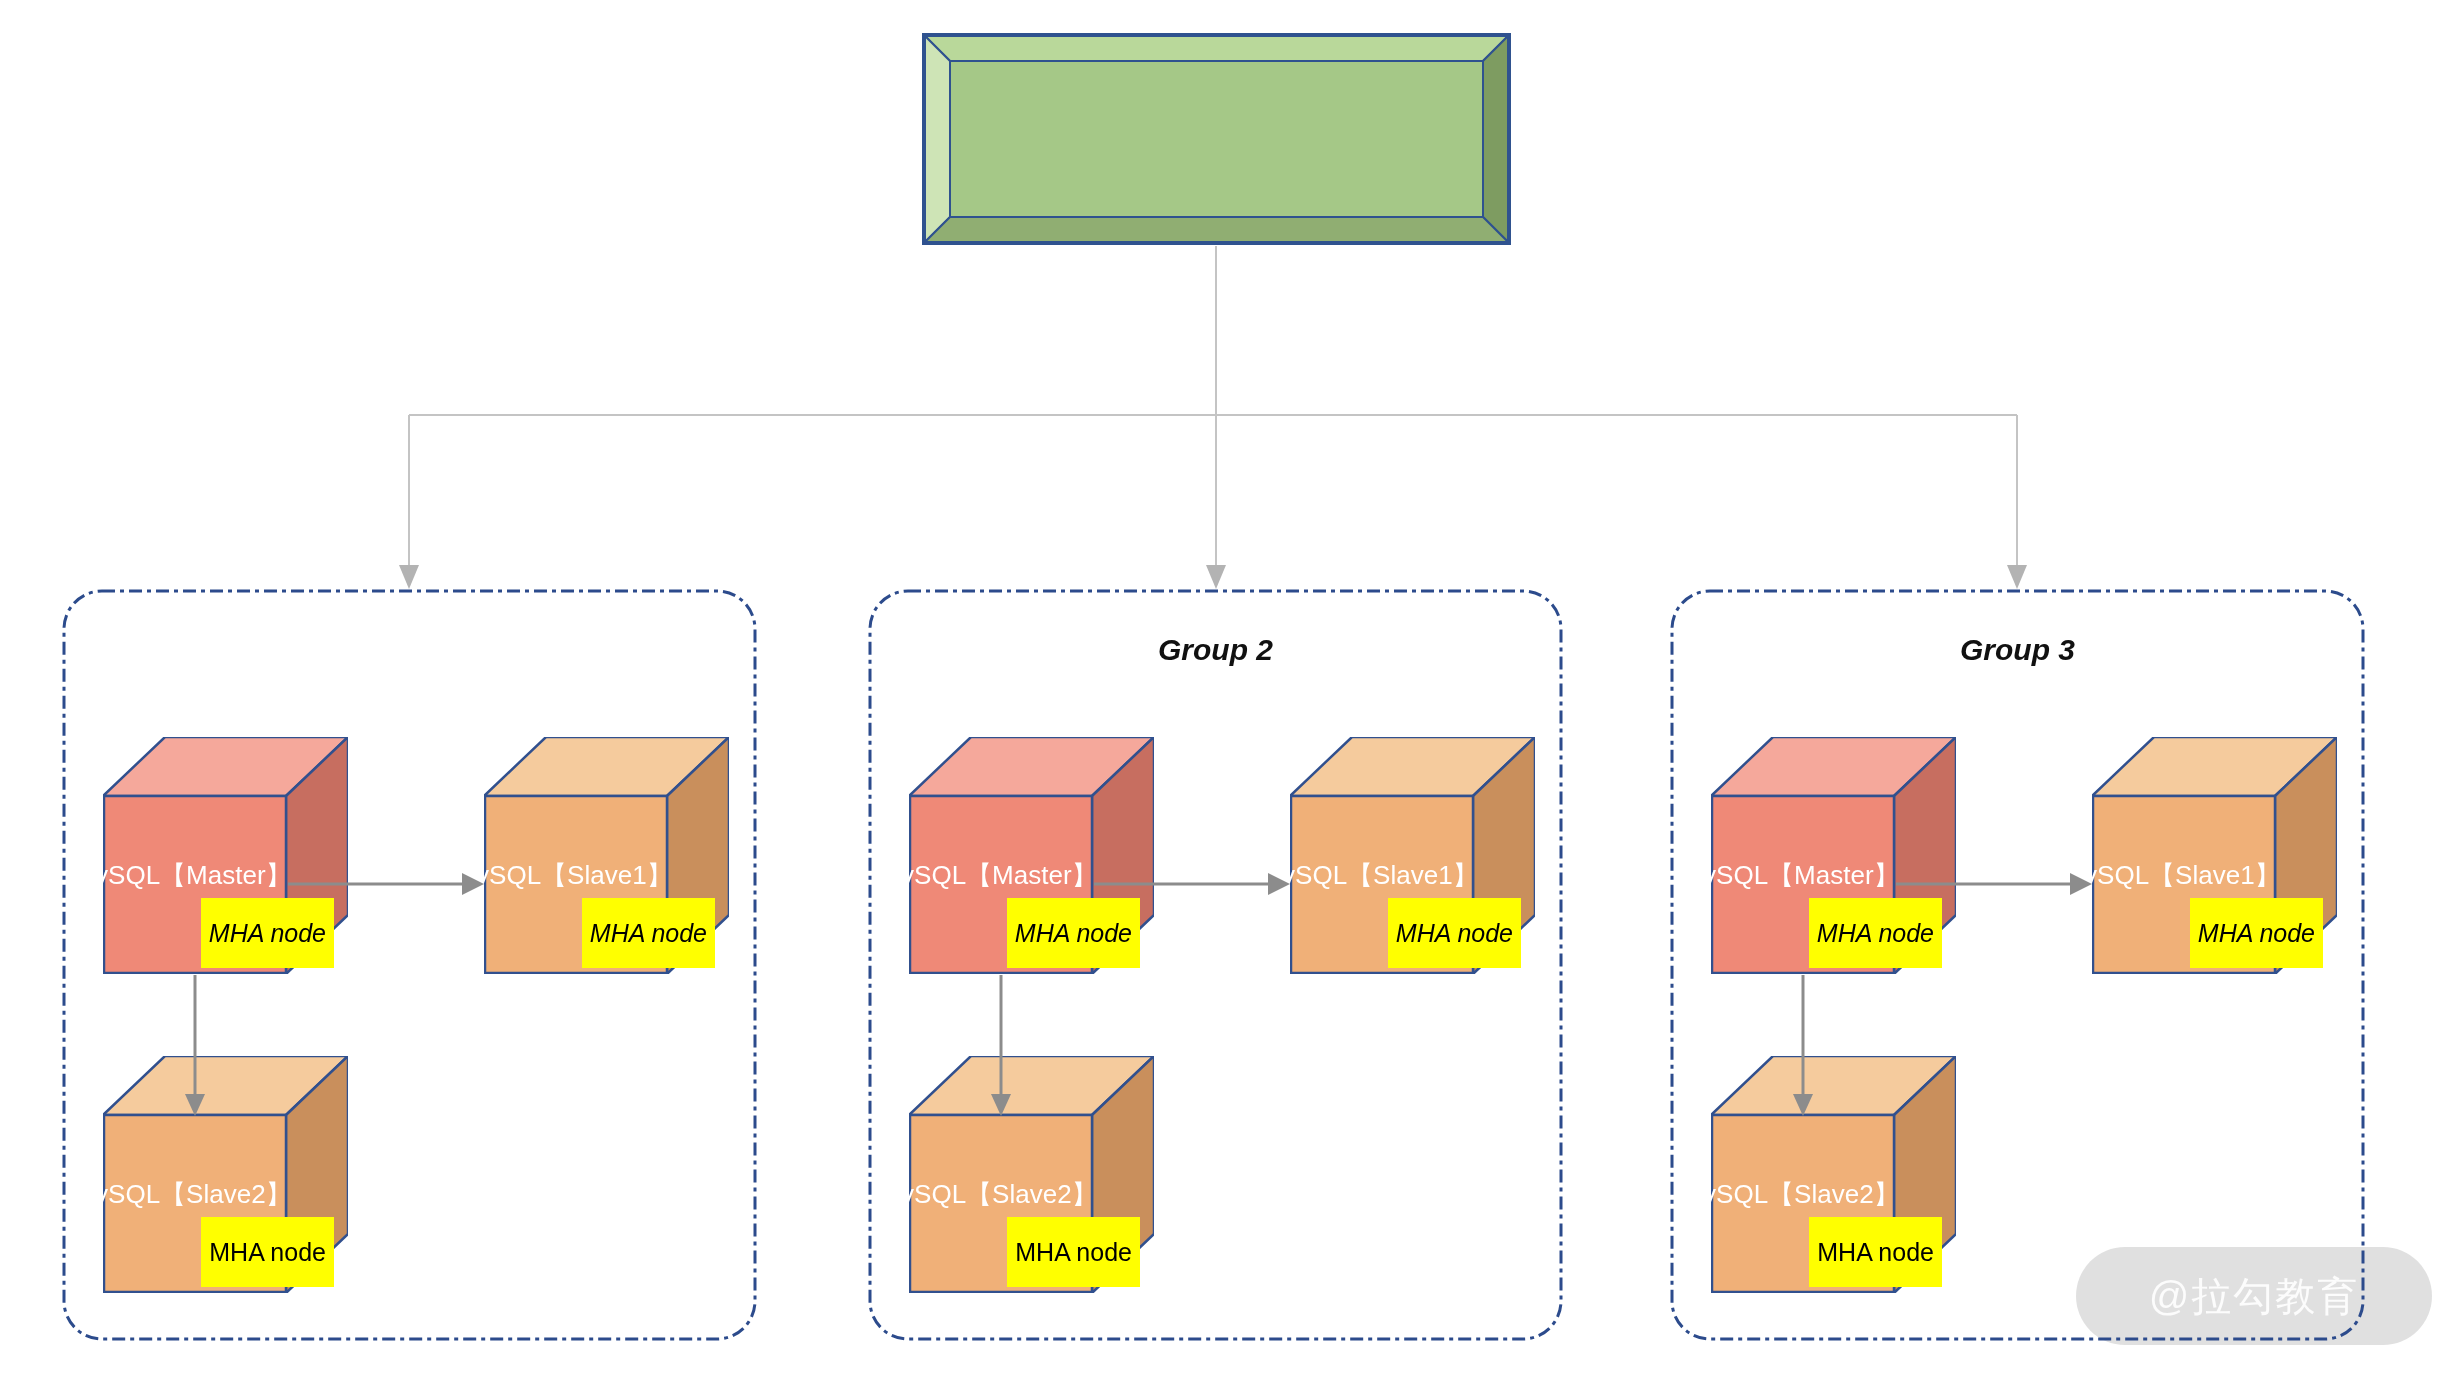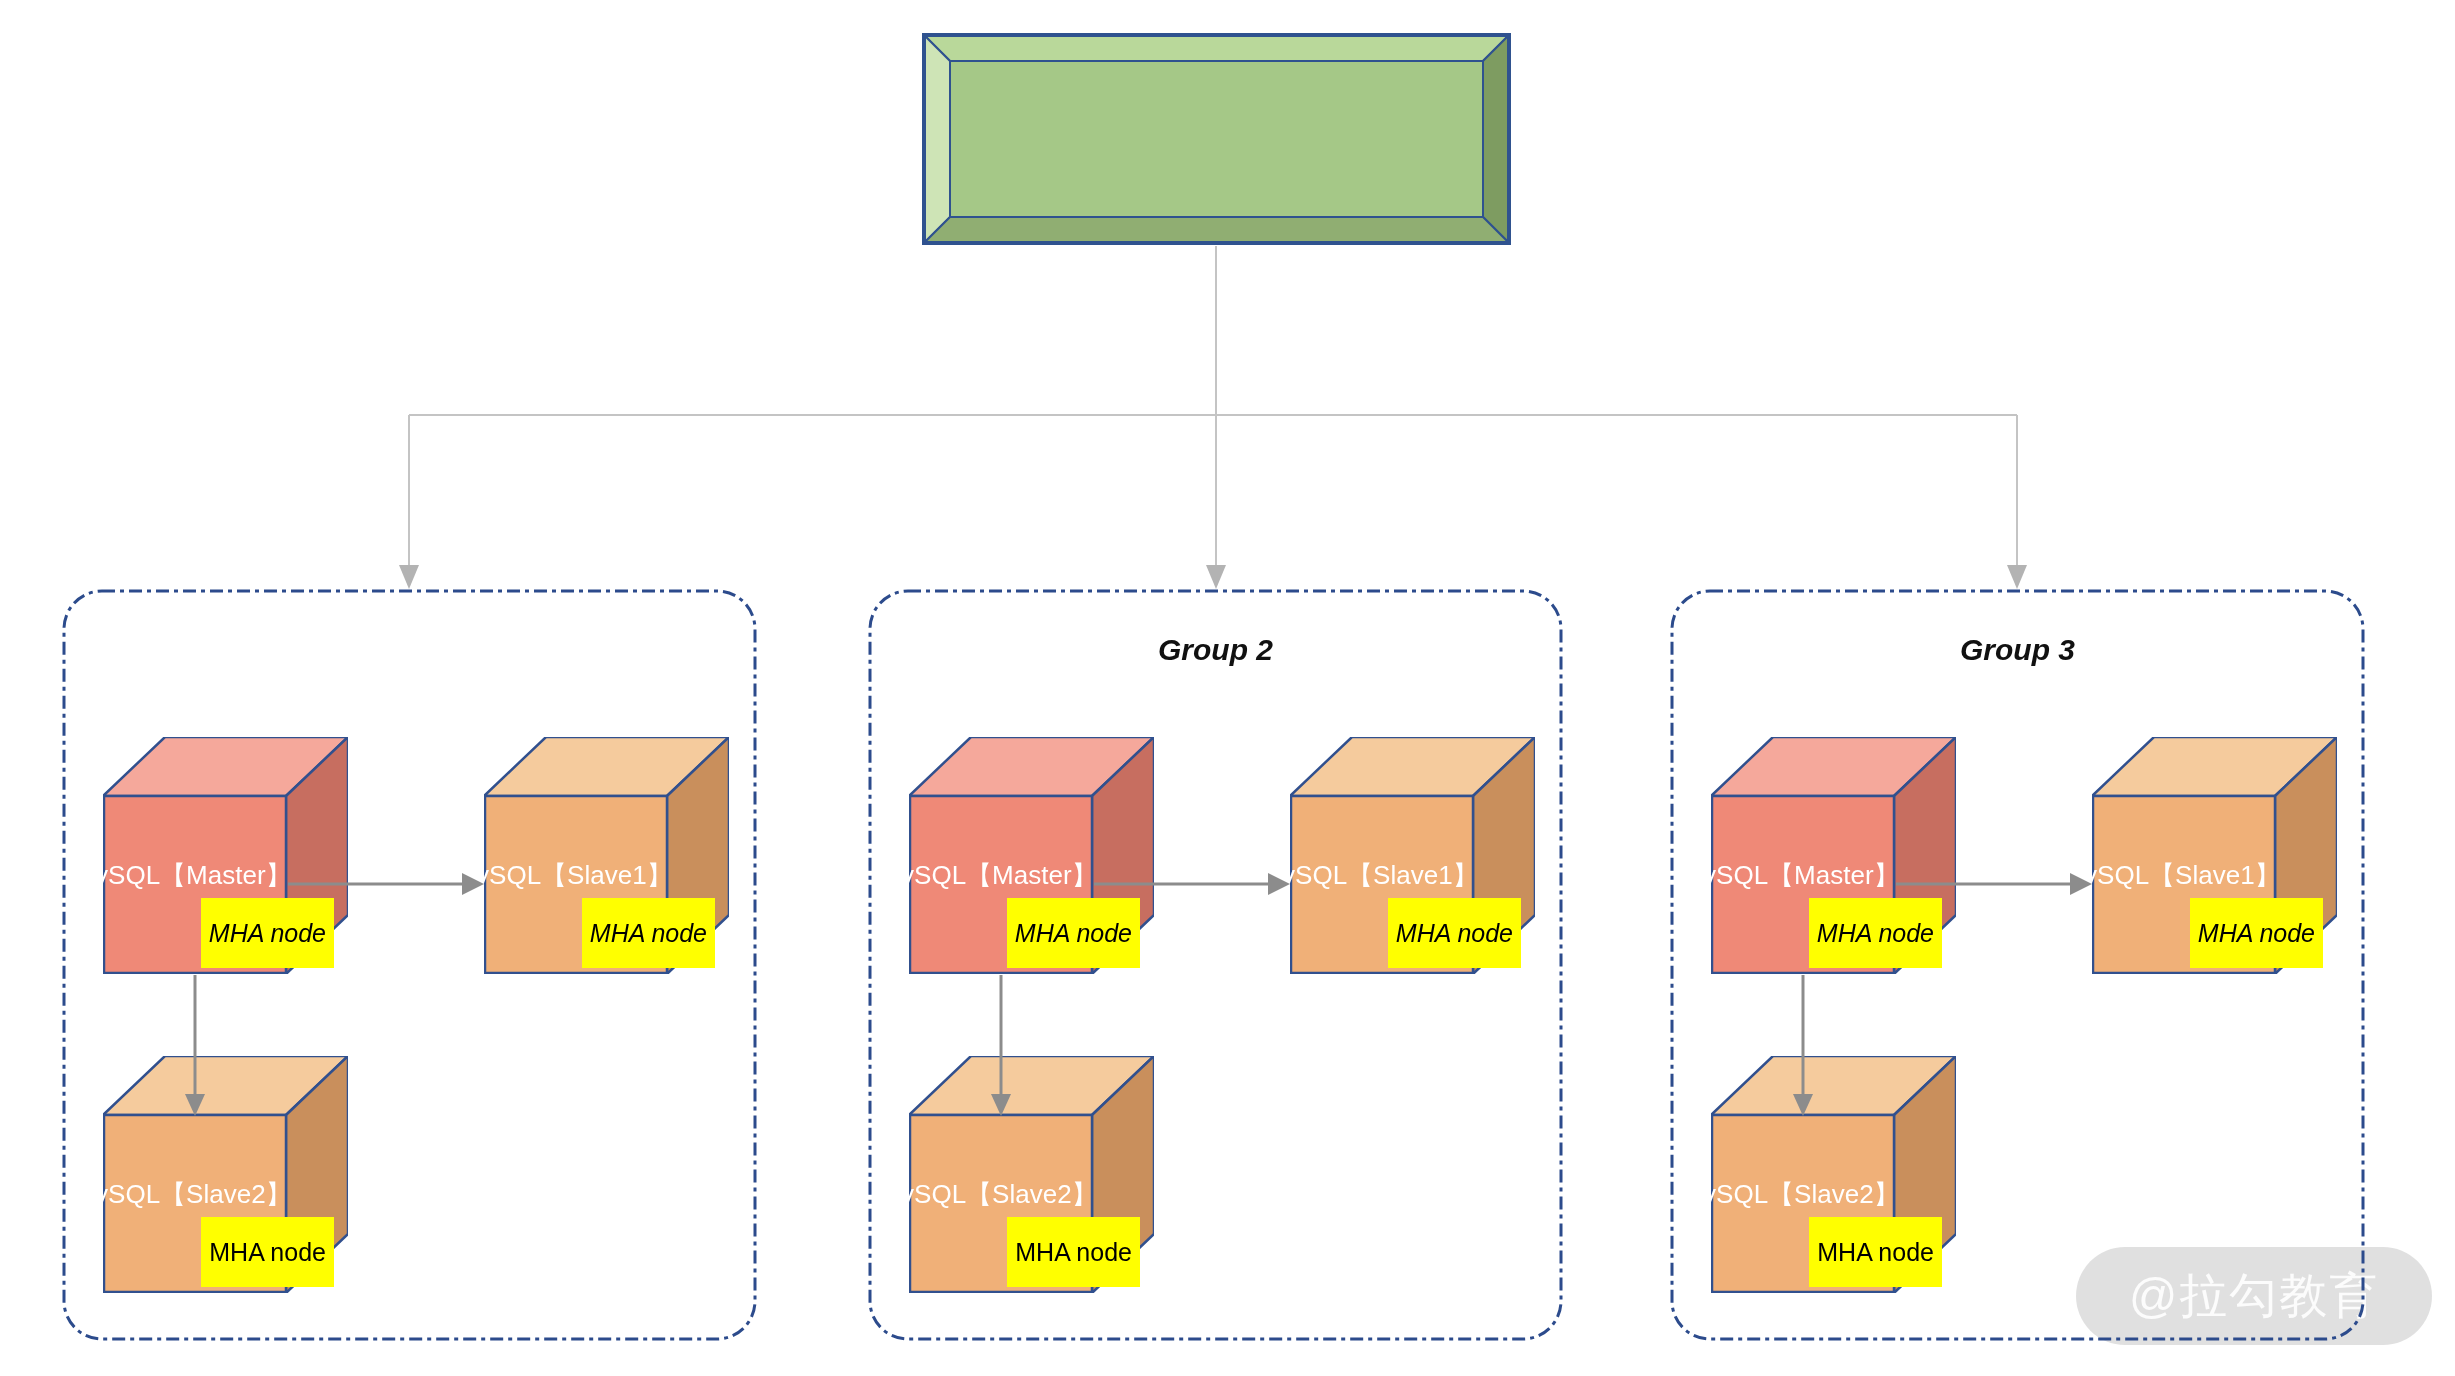--- a/index.html
+++ b/index.html
@@ -63,21 +63,21 @@
 
   
   .repl{position:absolute; left:0; top:0; z-index:5; pointer-events:none;}
   .repl line{stroke:var(--repl-arrow); stroke-width:3;}
   .repl polygon{fill:var(--repl-arrow);}
 
   
   .watermark{position:absolute; left:2076px; top:1247px; width:356px; height:98px;
     background:rgba(198,198,198,0.55); border-radius:49px; z-index:1;
     display:flex; align-items:center; justify-content:center;
-    color:rgba(255,255,255,0.88); font-size:48px; font-weight:500; letter-spacing:2px;}
+    color:rgba(255,255,255,0.88); font-size:40px; font-weight:500; letter-spacing:2px;}
 </style>
 </head>
 <body>
 
 <div id="stage">
 
   <svg id="tree-svg" width="2455" height="1376" viewBox="0 0 2455 1376">
     <line x1="1216" y1="246" x2="1216" y2="415"></line>
     <line x1="409" y1="415" x2="2017" y2="415"></line>
     <line x1="409" y1="415" x2="409" y2="566"></line>

